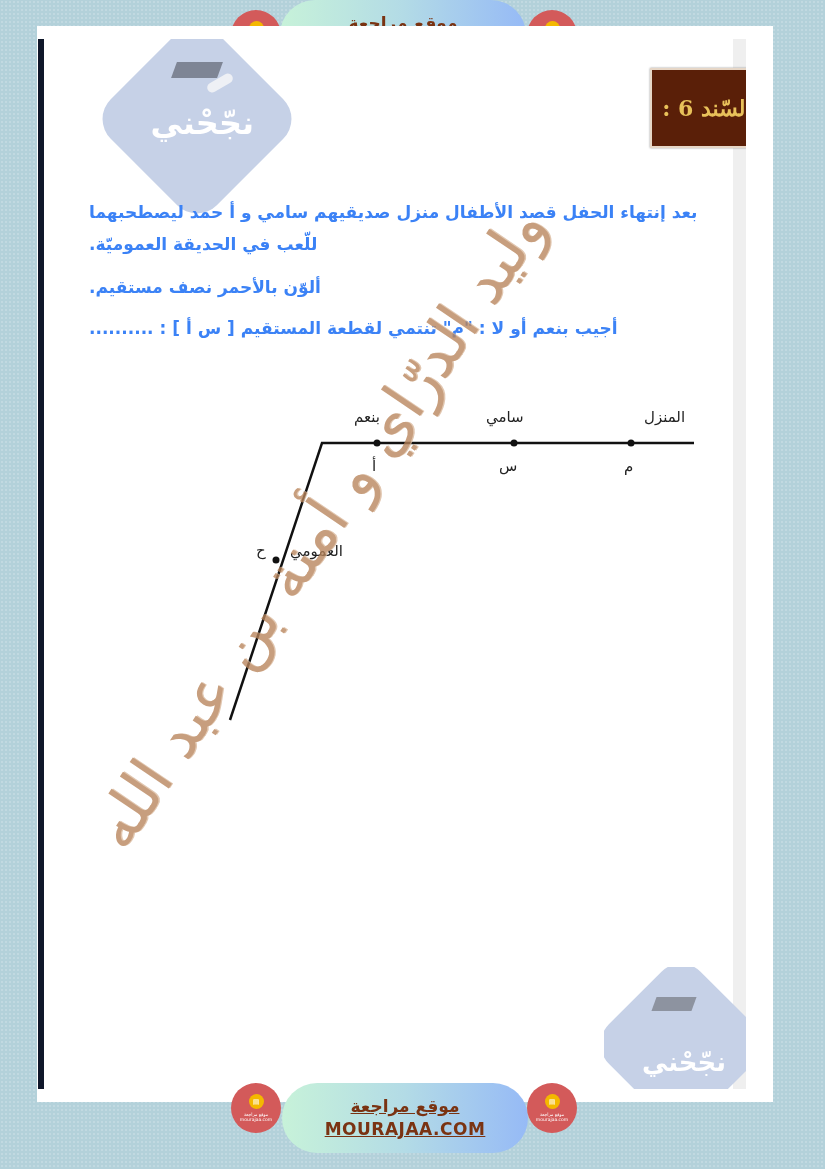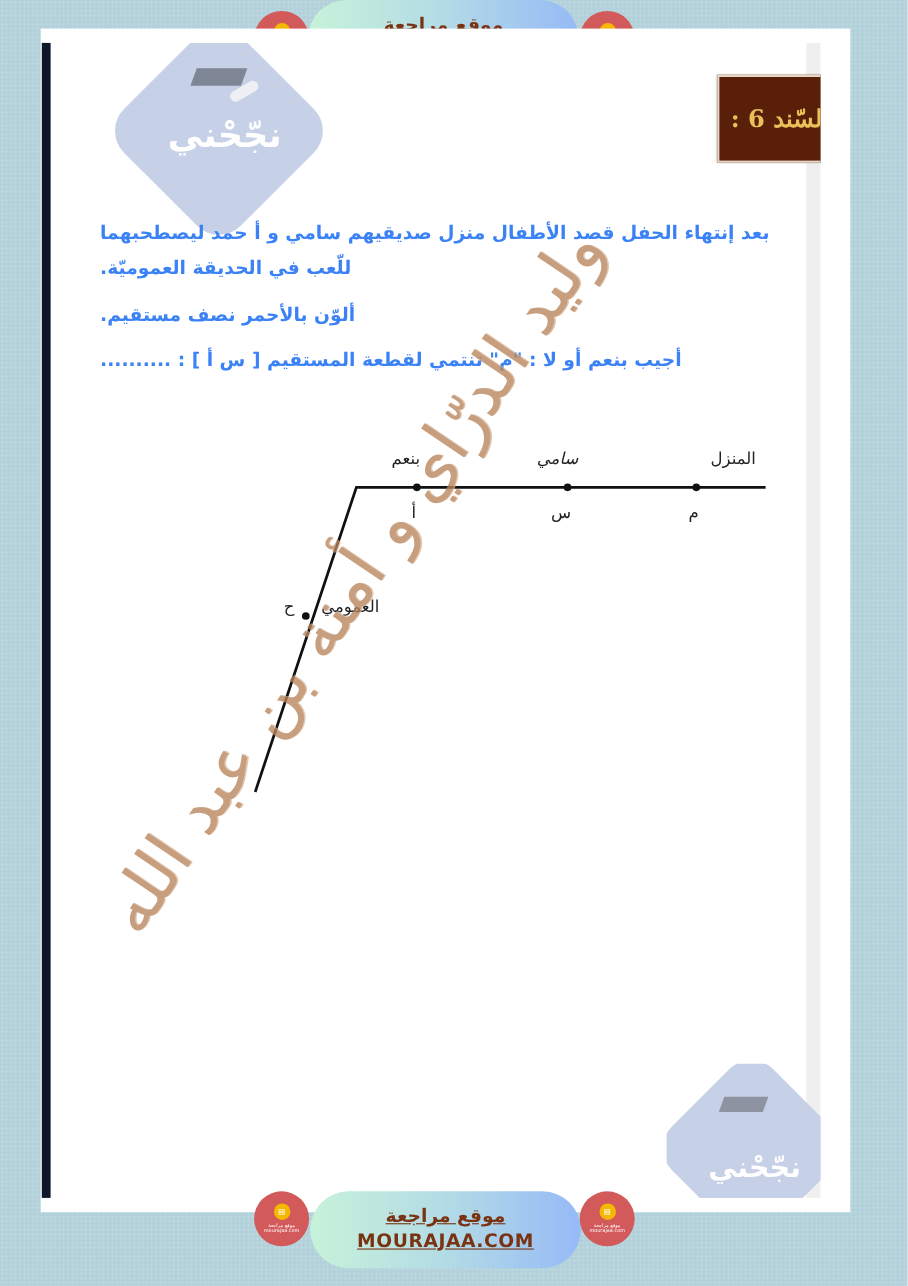--- a/index.html
+++ b/index.html
@@ -10,21 +10,21 @@
       background-image: radial-gradient(rgba(255,255,255,0.18) 1px, transparent 1px);
       background-size: 4px 4px;
       font-family: "DejaVu Sans", sans-serif;
     }
     .page {
       position: absolute; left: 37px; top: 26px; width: 736px; height: 1076px;
       background: #ffffff;
     }
     .scan {
       position: absolute; left: 1px; top: 13px; width: 708px; height: 1050px;
-      background: #ffffff; border-left: 8px solid #0f172a; overflow: hidden;
+      background: #ffffff; border-left: 6px solid #0f172a; overflow: hidden;
     }
     .scan-strip {
       position: absolute; right: 0; top: 0; width: 13px; height: 100%;
       background: #efefef;
     }
     
     .logo-wm {
       position: absolute; width: 150px; height: 150px;
       background: #c3cfe6; border-radius: 28px; transform: rotate(45deg); opacity: 0.95;
     }
@@ -122,21 +122,21 @@
       <g transform="translate(0,-360)">
         <circle cx="587" cy="404" r="3.5" fill="#111"></circle>
         <circle cx="470" cy="404" r="3.5" fill="#111"></circle>
         <circle cx="333" cy="404" r="3.5" fill="#111"></circle>
         <circle cx="232" cy="521" r="3.5" fill="#111"></circle>
       </g>
     </svg>
 
     <div class="diag-label" style="left:560px; top:369px;margin-left:40px;">المنزل</div>
     <div class="diag-label" style="left:580px; top:418px;">م</div>
-    <div class="diag-label" style="left:442px; top:369px;font-style:italic;">سامي</div>
+    <div class="diag-label" style="left:442px; top:369px;">سامي</div>
     <div class="diag-label" style="left:455px; top:418px;">س</div>
     <div class="diag-label" style="left:310px; top:369px;">بنعم</div>
     <div class="diag-label" style="left:328px; top:418px;">أ</div>
     <div class="diag-label" style="left:246px; top:503px;">العمومي</div>
     <div class="diag-label" style="left:212px; top:503px;">ح</div>
 
     <div class="signature">وليد الدرّاي و أمنة بن عبد الله</div>
   </div>
 </div>
 

